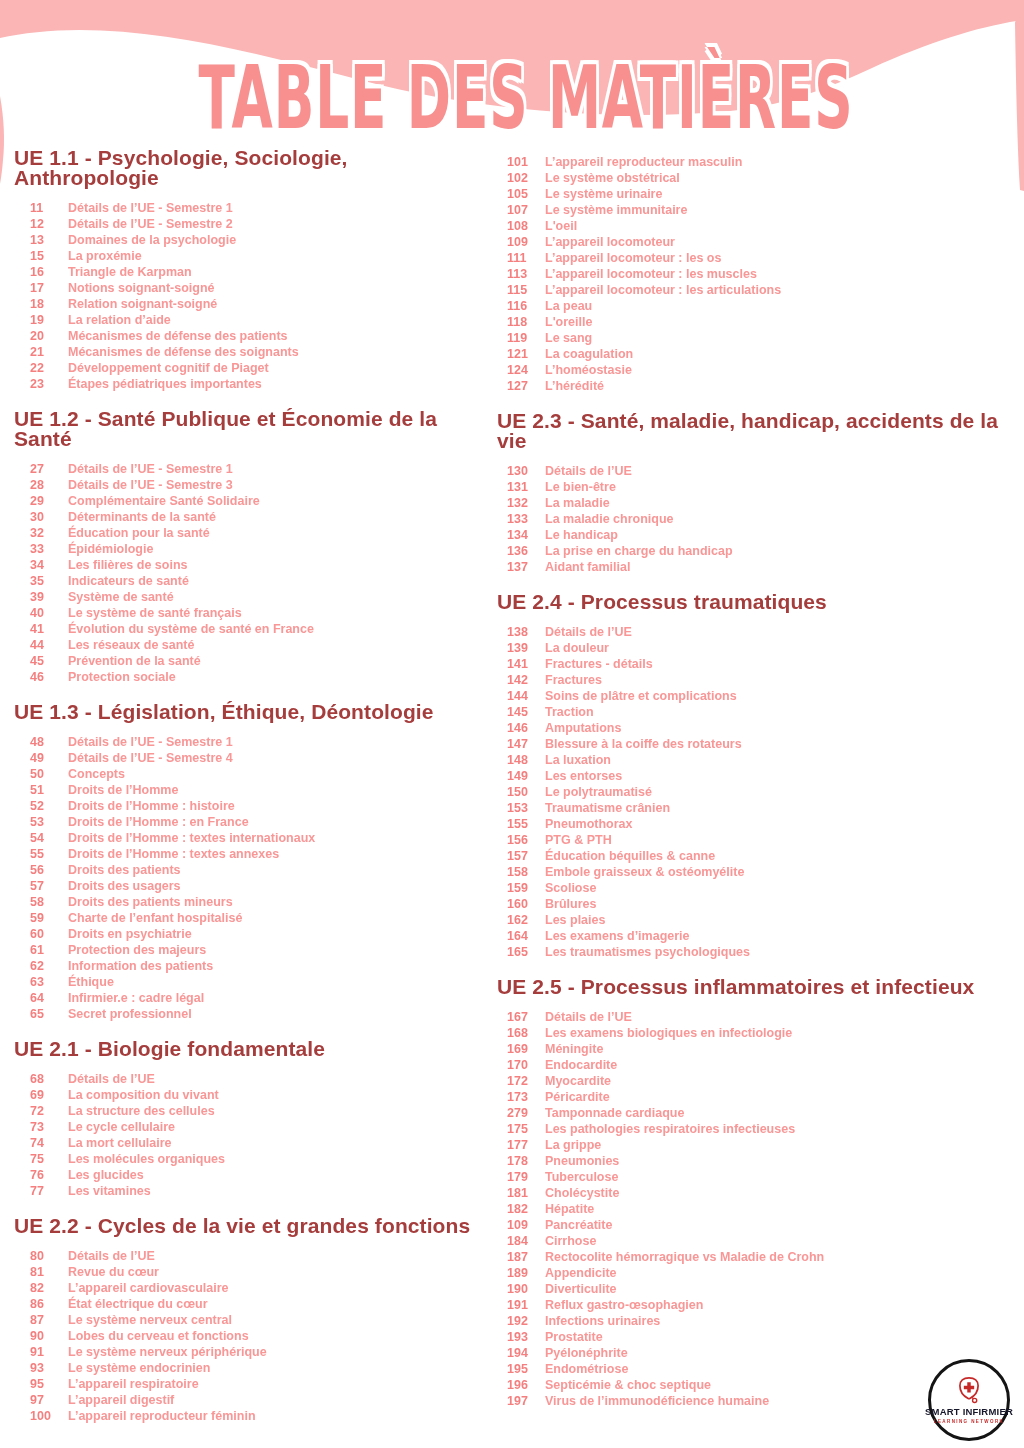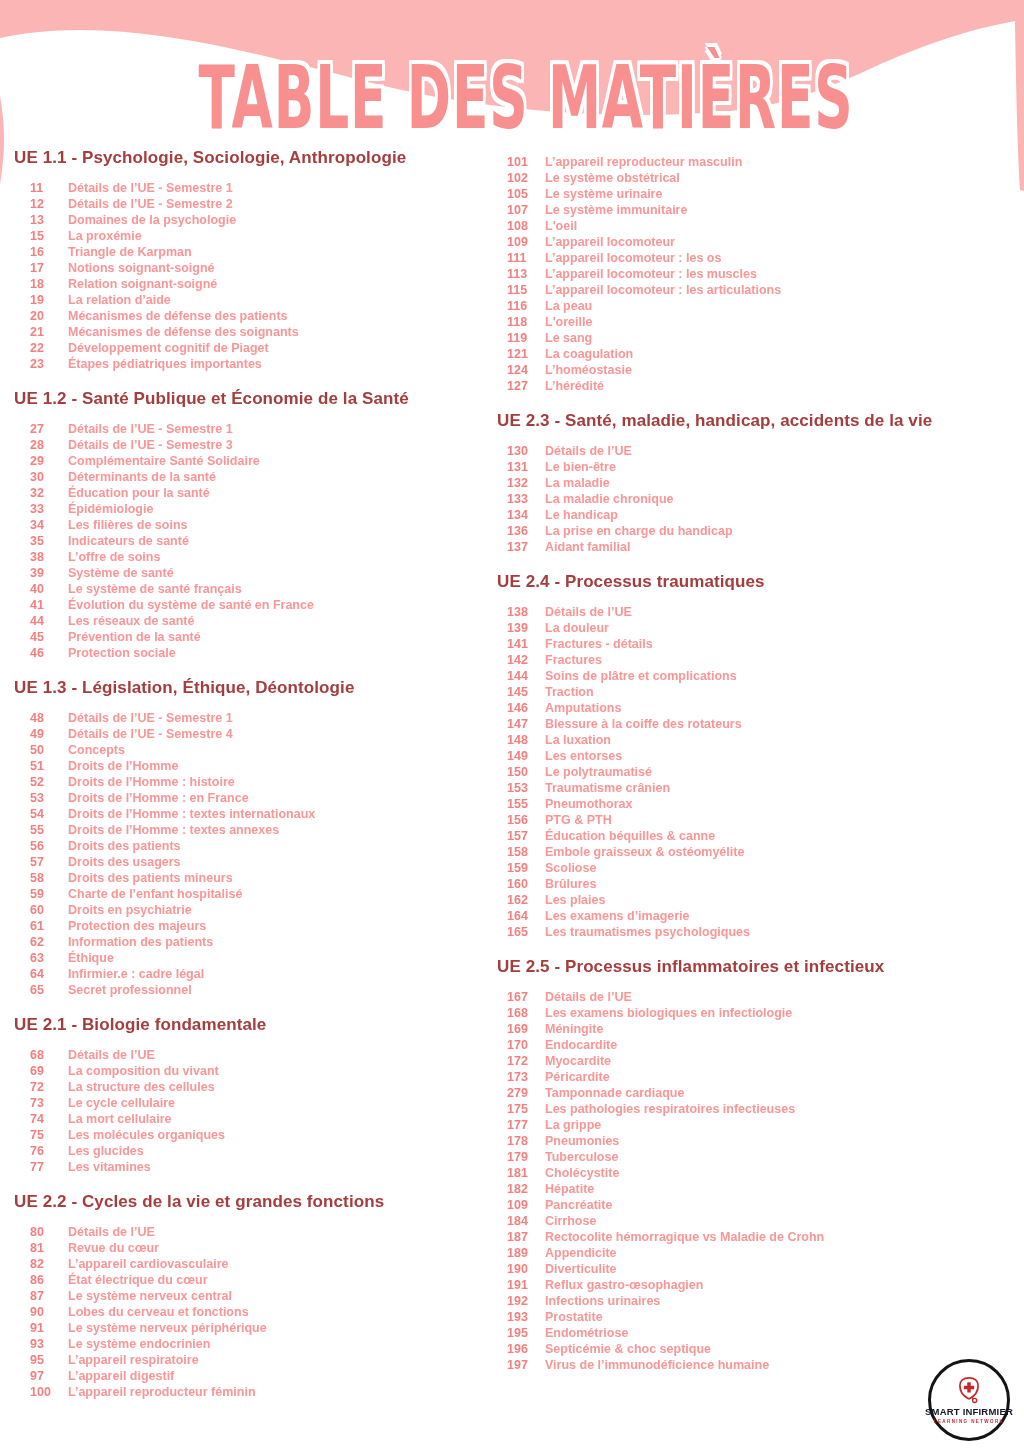--- a/index.html
+++ b/index.html
@@ -33,21 +33,21 @@
       3px 3px 0 #fff,-3px -3px 0 #fff,3px -3px 0 #fff,-3px 3px 0 #fff;
   }
 
   
   .columns { position:absolute; top:140px; left:0; width:1024px; }
   .col { position:absolute; }
   .col-left  { left:14px;  top:8px;  width:472px; }
   .col-right { left:497px; top:14px; width:522px; }
 
   .section-heading {
-    font-size:17px; font-weight:bold; color:#A63D3D;
+    font-size:21px; font-weight:bold; color:#A63D3D;
     line-height:20px; margin:17px 0 12px 0; letter-spacing:.1px;
   }
   .col > .section-heading:first-child { margin-top:0; }
 
   .entries { }
   .entry { display:flex; align-items:baseline; line-height:16px; cursor:pointer; }
   .entry .pg  { flex:0 0 30px; font-size:12.5px; font-weight:bold; color:#F57F7F; }
   .entry .lbl { margin-left:8px; font-size:12.5px; font-weight:bold; color:#F99696; }
   .col-left  .entries { padding-left:16px; }
   .col-right .entries { padding-left:10px; }
@@ -167,24 +167,20 @@
           </div>
           <div class="entry">
             <span class="pg">34</span>
             <span class="lbl">Les filières de soins</span>
           </div>
           <div class="entry">
             <span class="pg">35</span>
             <span class="lbl">Indicateurs de santé</span>
           </div>
           <div class="entry">
-            <span class="pg">38</span>
-            <span class="lbl">L’offre de soins</span>
-          </div>
-          <div class="entry">
             <span class="pg">39</span>
             <span class="lbl">Système de santé</span>
           </div>
           <div class="entry">
             <span class="pg">40</span>
             <span class="lbl">Le système de santé français</span>
           </div>
           <div class="entry">
             <span class="pg">41</span>
             <span class="lbl">Évolution du système de santé en France</span>
@@ -619,20 +615,24 @@
             <span class="pg">191</span>
             <span class="lbl">Reflux gastro-œsophagien</span>
           </div>
           <div class="entry">
             <span class="pg">192</span>
             <span class="lbl">Infections urinaires</span>
           </div>
           <div class="entry">
             <span class="pg">193</span>
             <span class="lbl">Prostatite</span>
+          </div>
+          <div class="entry">
+            <span class="pg">194</span>
+            <span class="lbl">Pyélonéphrite</span>
           </div>
           <div class="entry">
             <span class="pg">195</span>
             <span class="lbl">Endométriose</span>
           </div>
           <div class="entry">
             <span class="pg">196</span>
             <span class="lbl">Septicémie &amp; choc septique</span>
           </div>
           <div class="entry">

